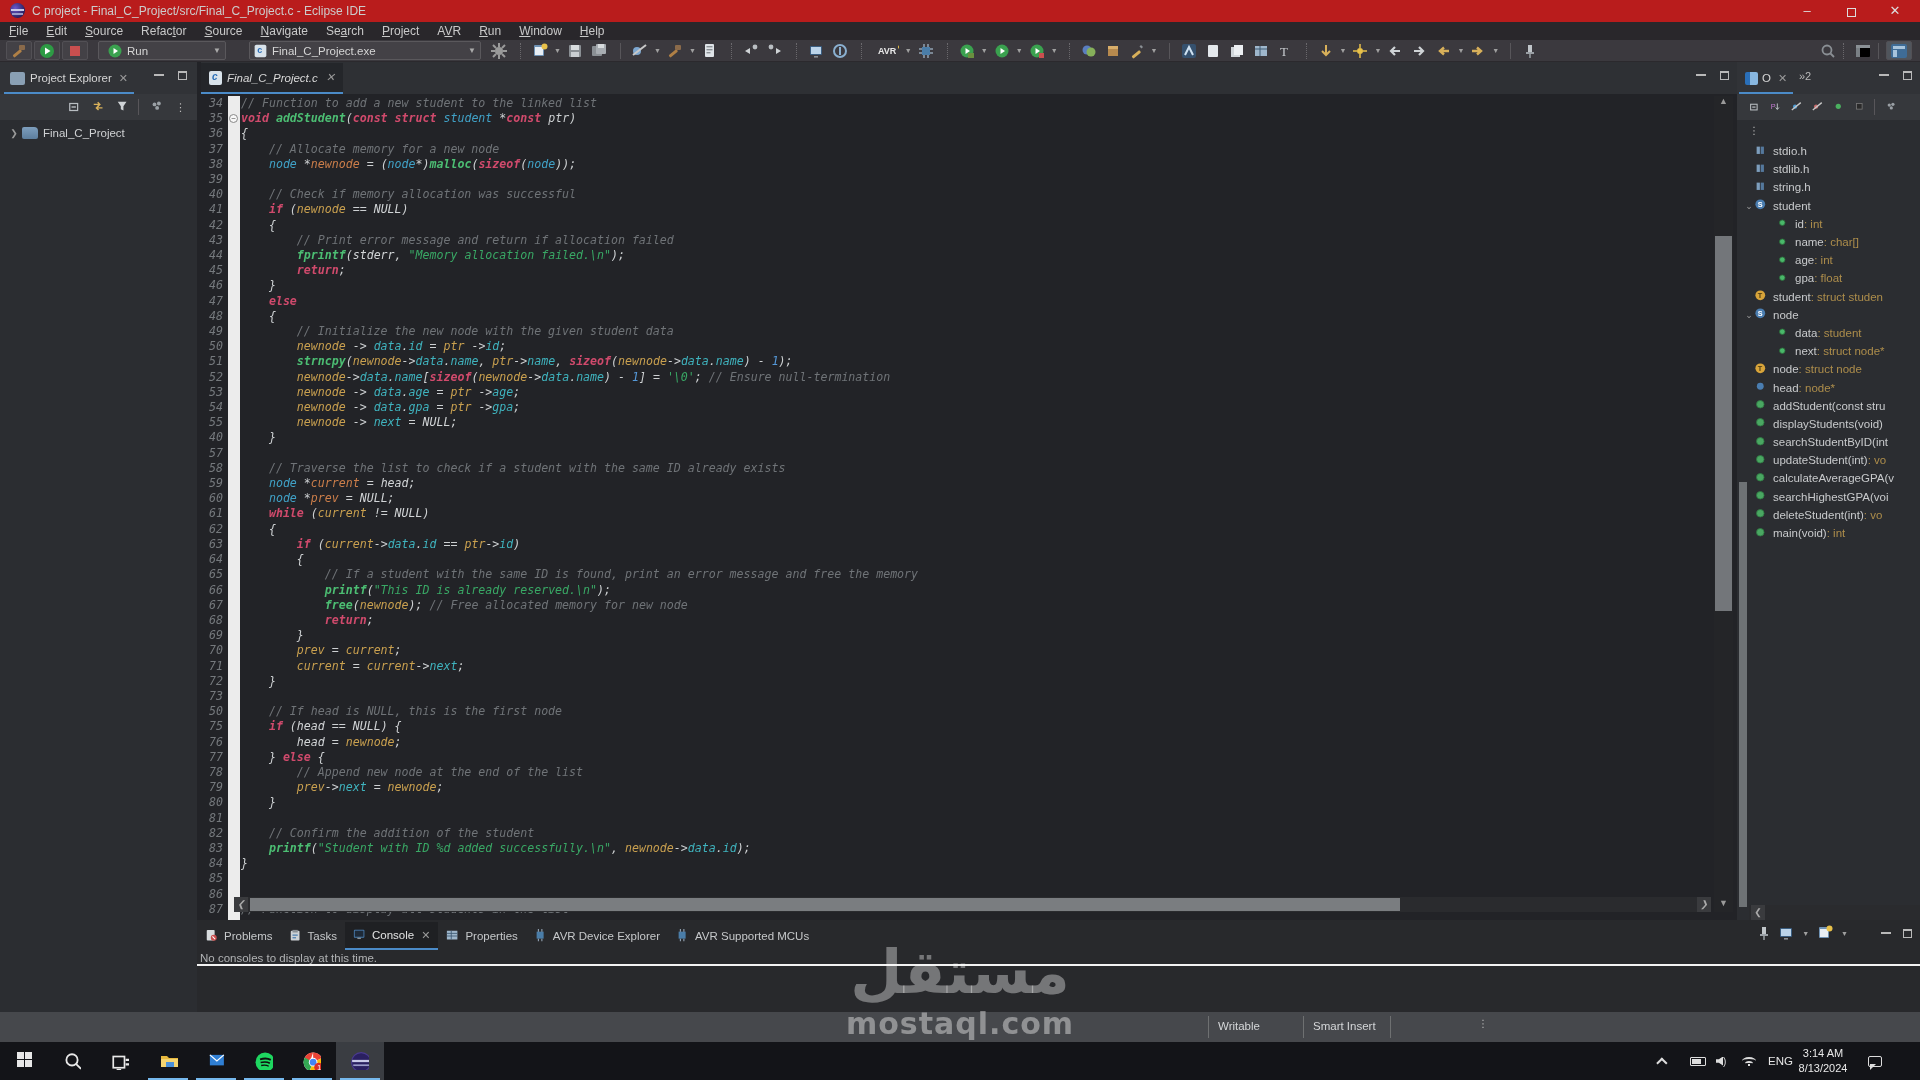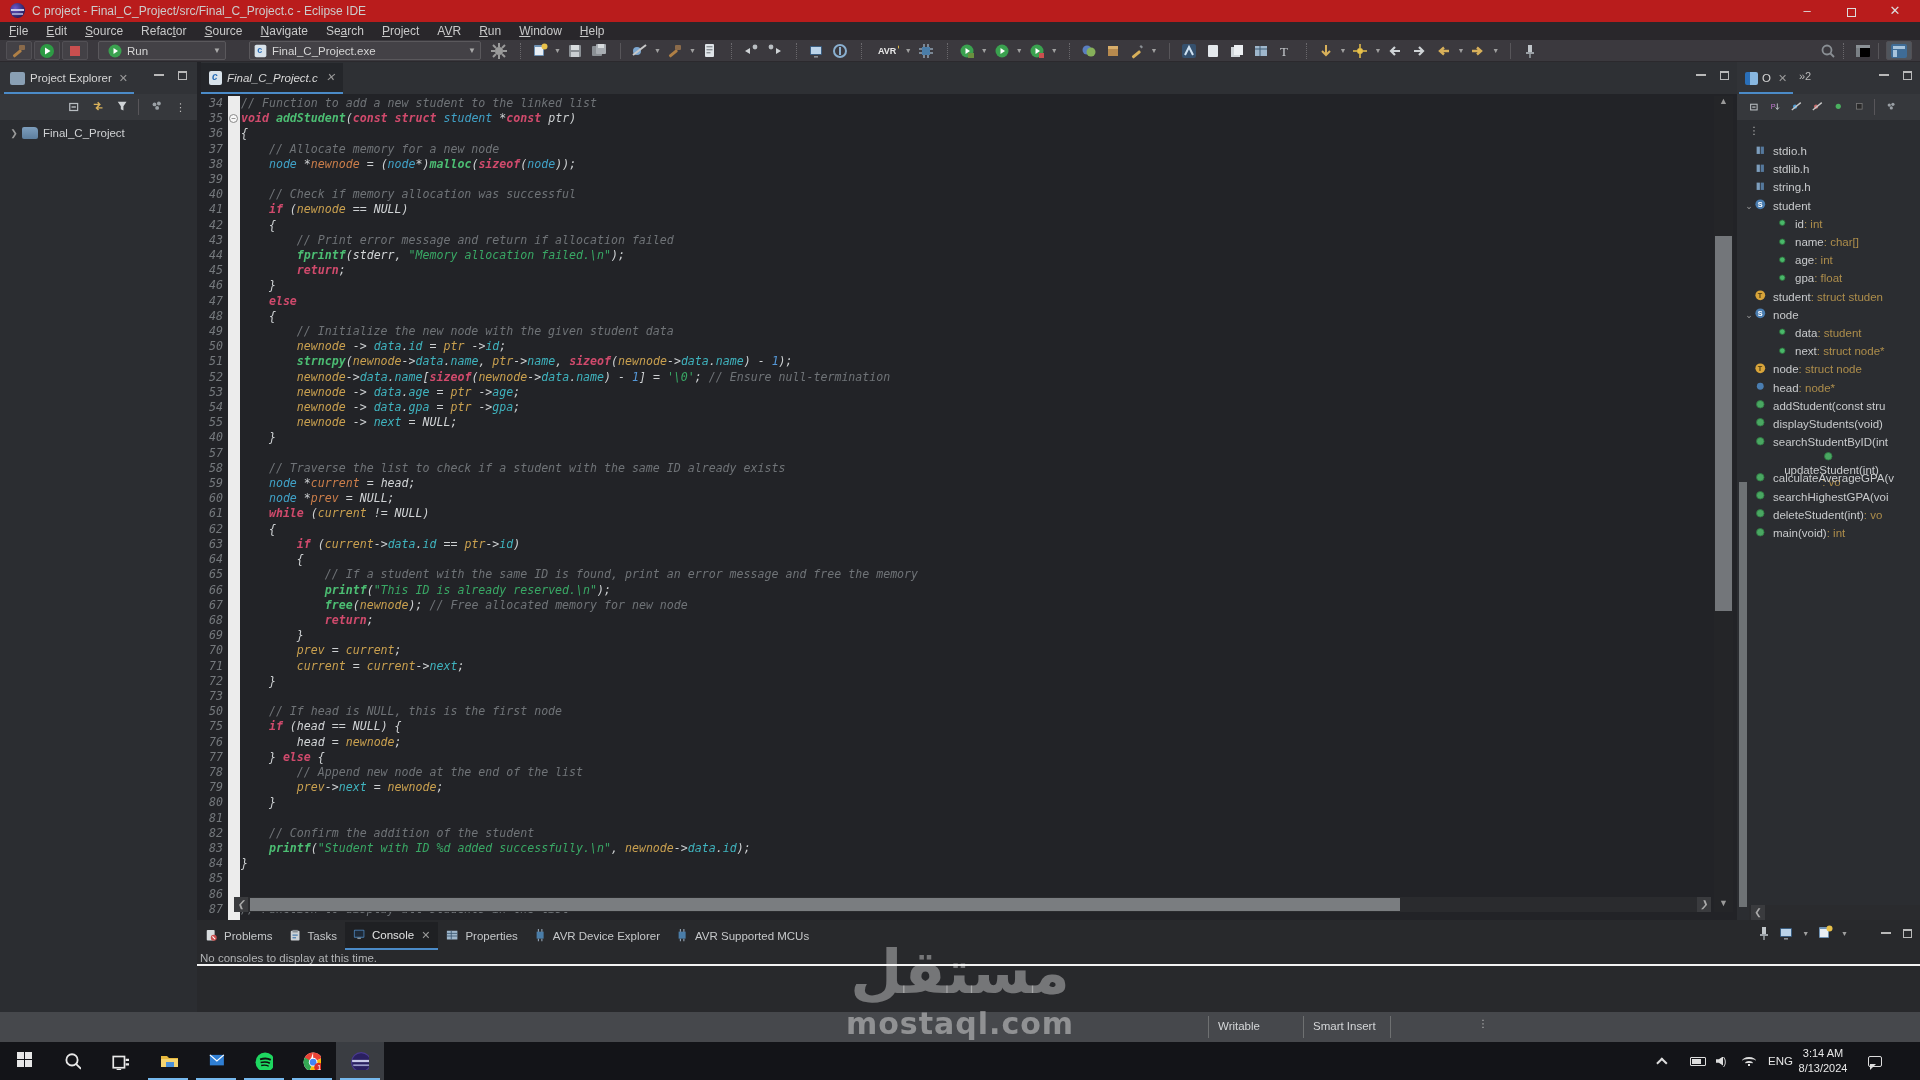--- a/index.html
+++ b/index.html
@@ -827,21 +827,21 @@
         </div>
         <div class="out-row" style="padding-left: 6px;">
           <span class="chev"> </span>
           <span class="out-icon">
             <svg width="13" height="13" viewBox="0 0 16 16">
               <circle cx="6.5" cy="6.5" r="4.6" fill="#4aa762" stroke="#2f7a42" stroke-width="1"></circle>
             </svg>
           </span>
           <span>searchStudentByID(int</span>
         </div>
-        <div class="out-row" style="padding-left: 6px; flex-direction: column;">
+        <div class="out-row" style="padding-left: 6px;">
           <span class="chev"> </span>
           <span class="out-icon">
             <svg width="13" height="13" viewBox="0 0 16 16">
               <circle cx="6.5" cy="6.5" r="4.6" fill="#4aa762" stroke="#2f7a42" stroke-width="1"></circle>
             </svg>
           </span>
           <span>updateStudent(int)</span>
           <span class="out-type"> : vo</span>
         </div>
         <div class="out-row" style="padding-left: 6px;">

